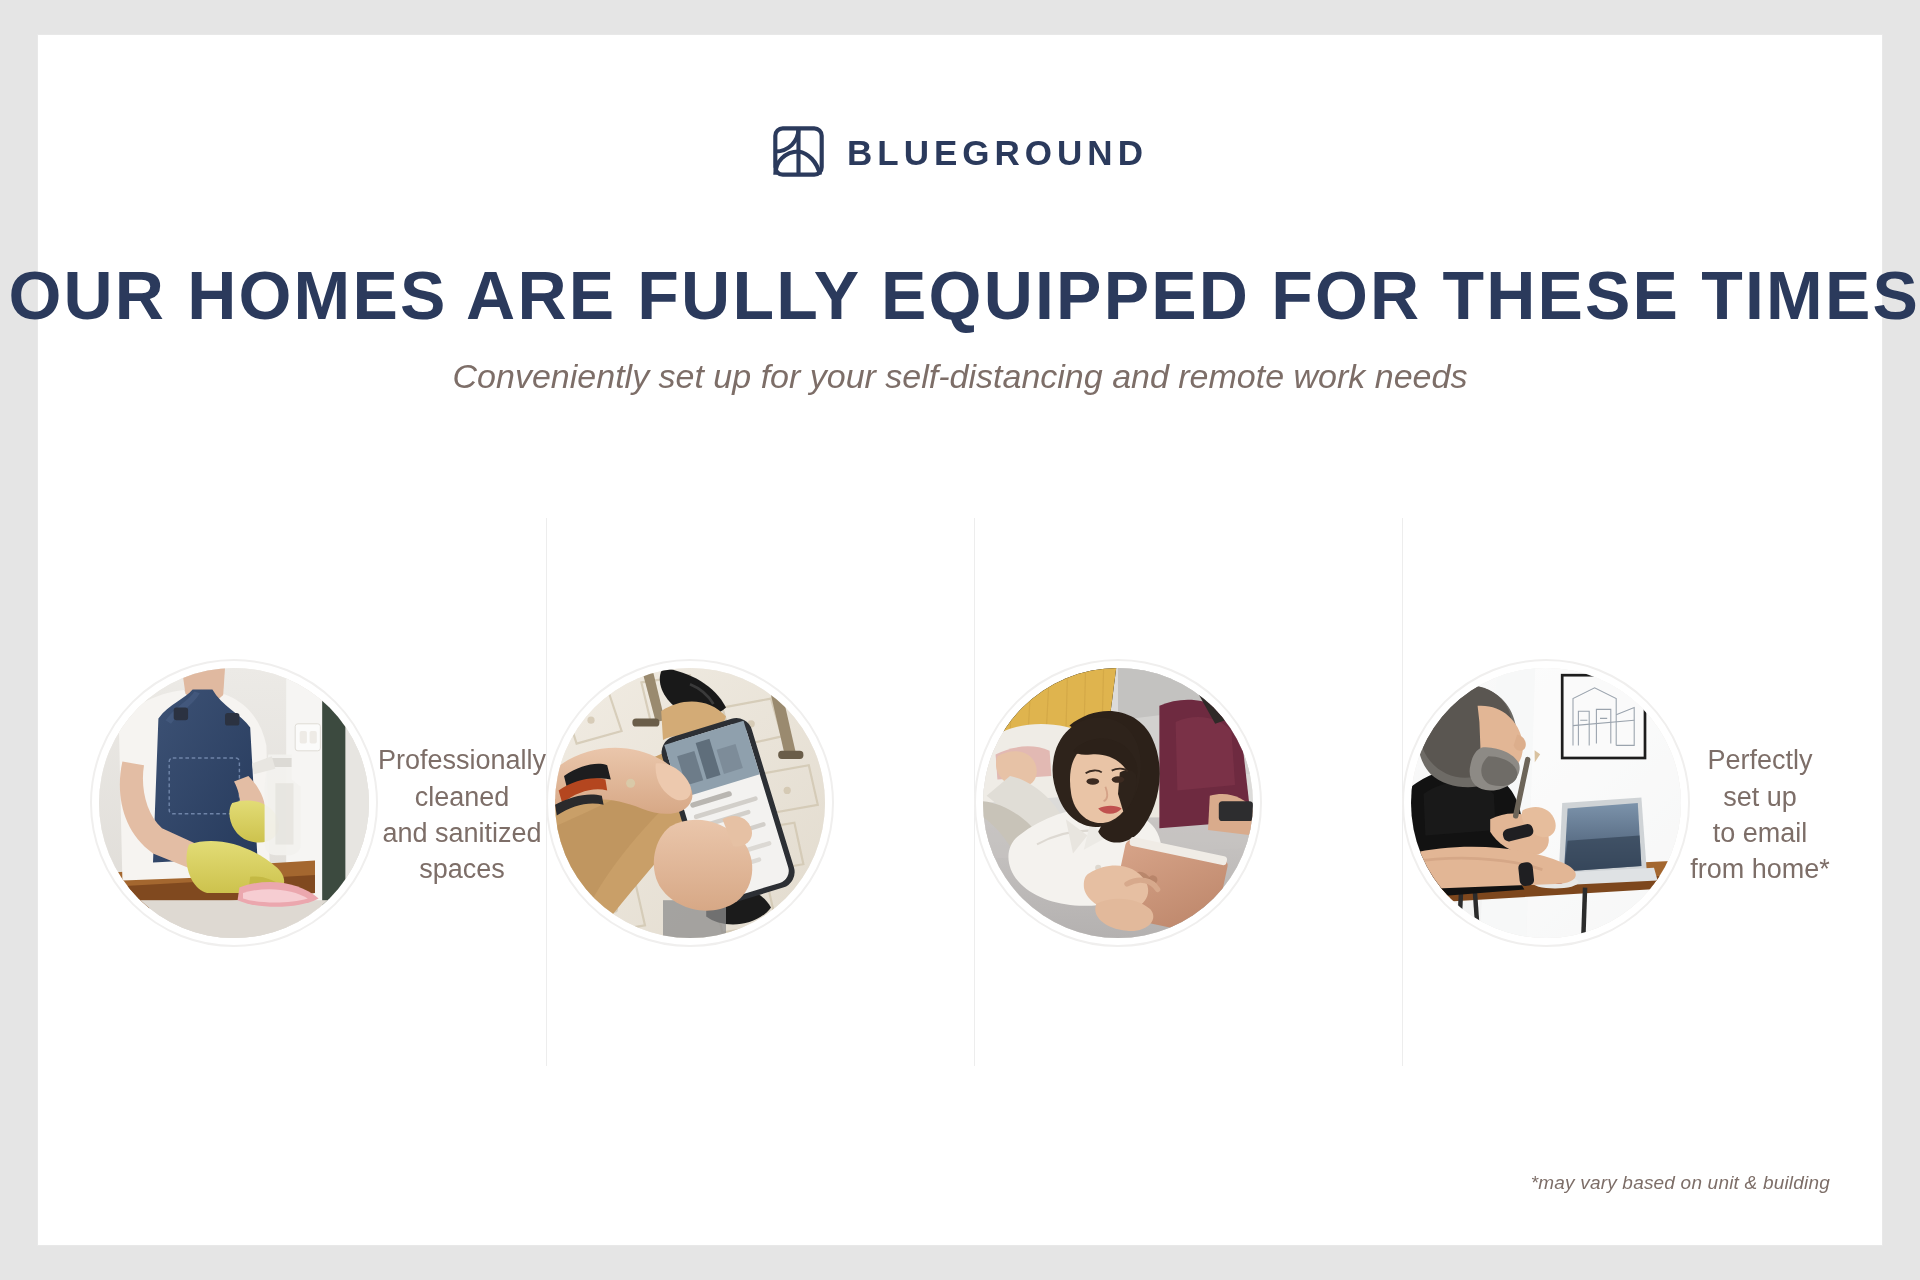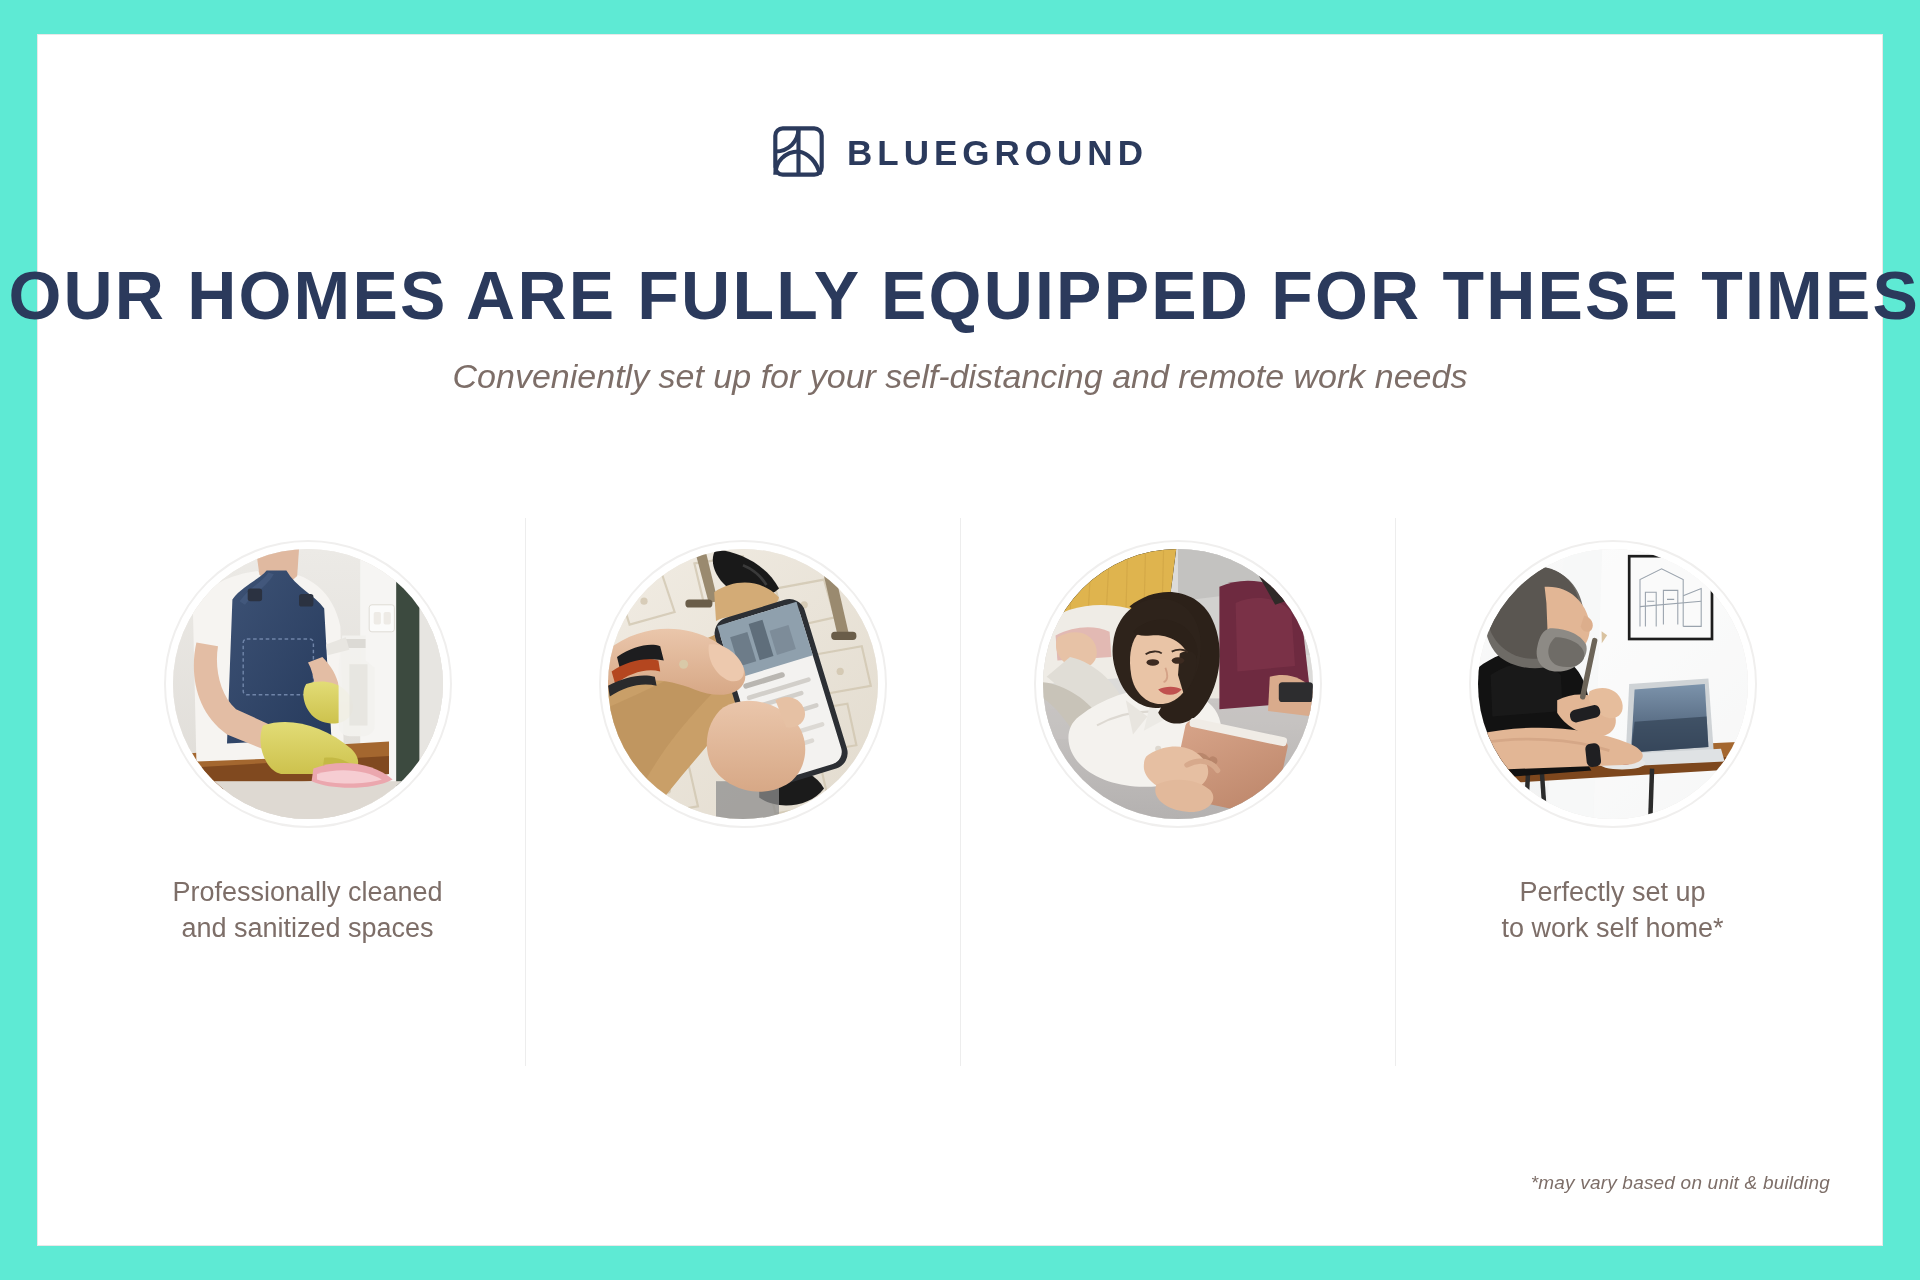--- a/index.html
+++ b/index.html
@@ -9,21 +9,21 @@
     height: 1280px;
     background: #ffffff;
     font-family: "Liberation Sans", sans-serif;
     overflow: hidden;
   }
 
   .page {
     position: relative;
     width: 1920px;
     height: 1280px;
-    background: #5eead4;
+    background: #e5e5e5;
   }
 
   
   .frame {
     position: absolute;
     left: 37px;
     top: 34px;
     width: 1846px;
     height: 1212px;
     border: 1px solid #e8e8e8;
@@ -91,21 +91,21 @@
     left: 90px;
     top: 518px;
     width: 1740px;
     height: 548px;
     display: flex;
   }
   .col {
     position: relative;
     flex: 1 1 0;
     display: flex;
-    flex-direction: column;
+    flex-direction: row;
     align-items: center;
   }
   .col + .col::before {
     content: "";
     position: absolute;
     left: 0;
     top: 0;
     width: 1px;
     height: 548px;
     background: #ededed;
@@ -474,19 +474,19 @@
             <path d="M136 92 l7 3 l-4 10 z" fill="#d9c2a0" transform="rotate(12 139 98)"></path>
             <rect x="102" y="176" width="34" height="14" rx="6" fill="#1f1f22" transform="rotate(-14 119 183)"></rect>
 
             <path d="M0 206 C 50 194, 120 196, 168 216 C 192 226, 186 240, 160 240 L0 246 Z" fill="#e2b695"></path>
             <path d="M0 216 C 46 208, 104 210, 146 224" stroke="#d5a787" stroke-width="3" fill="none"></path>
             <rect x="120" y="216" width="16" height="26" rx="6" fill="#1f1f22" transform="rotate(-6 128 229)"></rect>
           </svg>
         </div>
       </div>
       <div class="caption">Perfectly set up
-to work self home*</div>
+to email from home*</div>
     </div>
 
   </div>
 
   <div class="footnote">*may vary based on unit &amp; building</div>
 </div>
 
 </body></html>

